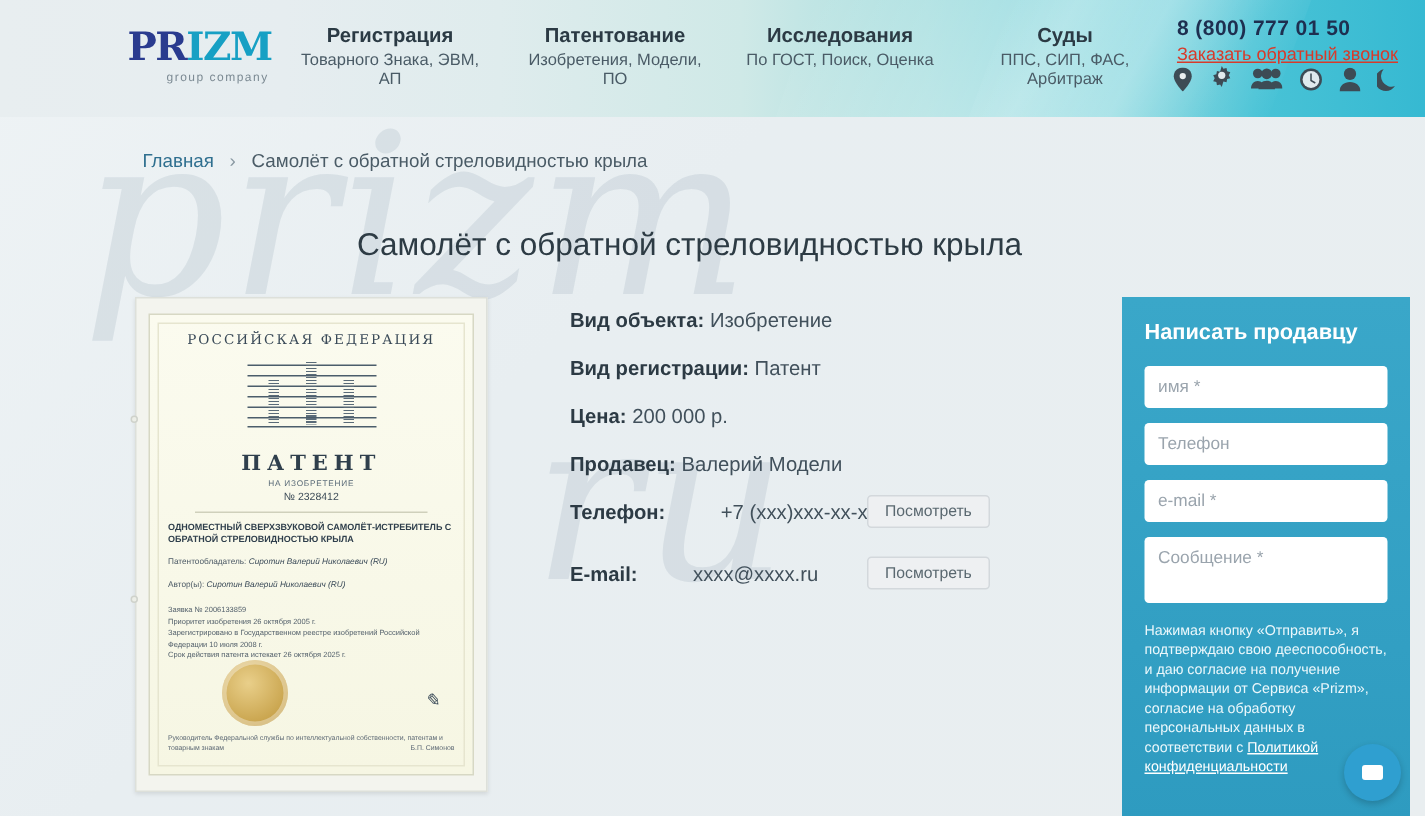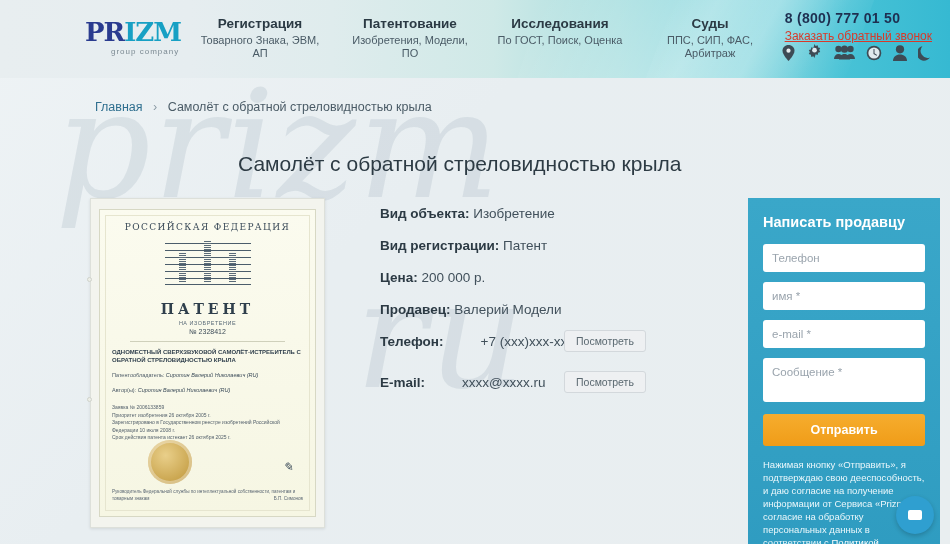--- a/index.html
+++ b/index.html
@@ -193,21 +193,21 @@
     border: 1px solid #cfd2cb; border-radius: 50%; background:#eceee7;
   }
 
   
   .details { margin-left: 55px; flex: 0 0 auto; width: 340px; padding-top: 8px; }
   .drow { margin-bottom: 17px; font-size: 13.5px; color: #41505b; position: relative; }
   .drow b { color: #2c3a44; font-weight: bold; text-align: center; }
   .drow.with-btn { display:flex; align-items:center;gap:32px; }
   .drow .val { }
   .show-btn {
-    position: absolute; left: 184px; top: -4px;
+    position: absolute; left: 198px; top: -4px;
     background: #eef0f2; border: 1px solid #d3d8dc; border-radius: 3px;
     font-size: 10.5px; color: #5a6870; padding: 4px 11px; cursor: pointer;
   }
 
   
   .form-card {
     margin-left: 28px;
     width: 192px;
     background: linear-gradient(#3aa7c9, #2e9bc0);
     color: #fff;
@@ -416,24 +416,23 @@
     </div>
     <div class="drow with-btn">
       <b>E-mail:</b>
       <span class="val" style="margin-left:5px;">xxxx@xxxx.ru</span>
       <button class="show-btn">Посмотреть</button>
     </div>
   </div>
 
   <div class="form-card">
     <div class="form-title">Написать продавцу</div>
+    <input type="text" placeholder="имя *" style="">
     <input type="text" placeholder="Телефон" style="">
-    <input type="text" placeholder="имя *" style="">
     <input type="text" placeholder="e-mail *" style="">
     <textarea placeholder="Сообщение *" style=""></textarea>
-    <button class="send-btn">Отправить</button>
     <div class="consent">
       <span>Нажимая кнопку «Отправить», я подтверждаю свою дееспособность, и даю согласие на получение информации от Сервиса «Prizm», согласие на обработку персональных данных в соответствии с </span><a>Политикой конфиденциальности</a>
     </div>
   </div>
 </div>
 
 <div class="chat-fab"></div>
 
 </body></html>

